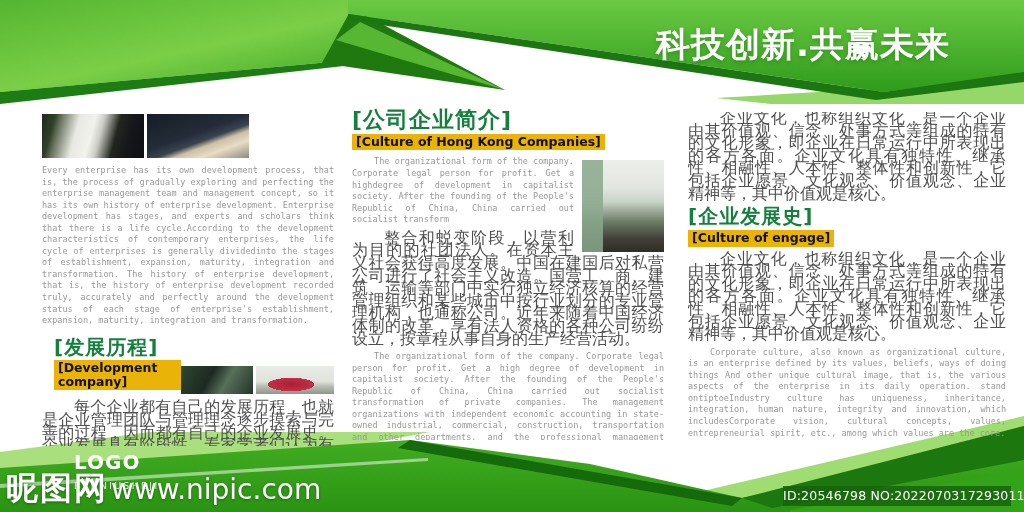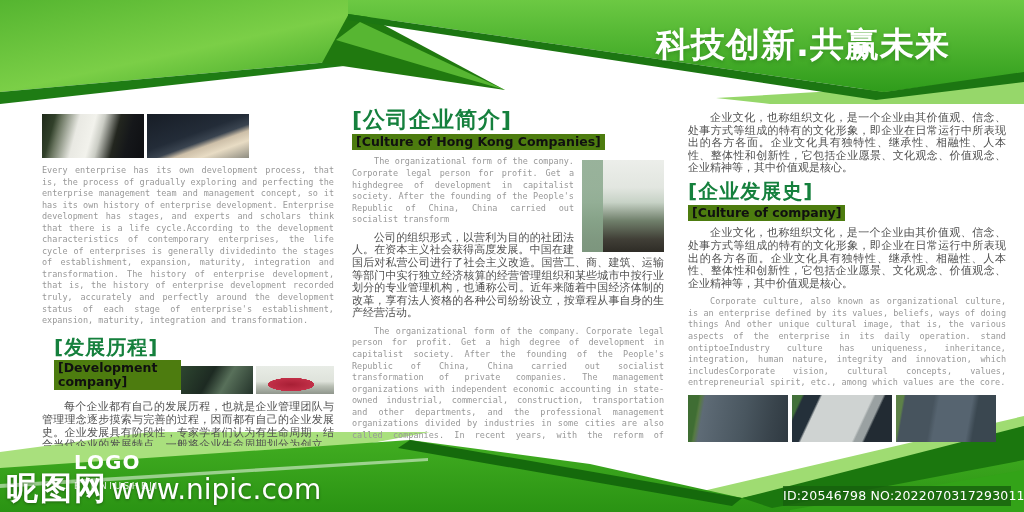--- a/index.html
+++ b/index.html
@@ -13,25 +13,25 @@
     font-weight:bold;letter-spacing:1px;white-space:nowrap;text-shadow:0 2px 4px rgba(0,70,0,.28);margin-left:6px;}
 
   .col{position:absolute;z-index:2;}
   .col-left{left:42px;top:114px;width:292px;height:332px;overflow:hidden;}
   .col-mid{left:352px;top:104px;width:312px;height:336px;overflow:hidden;}
   .col-right{left:688px;top:112px;width:318px;height:330px;overflow:hidden;}
 
   .en{font-family:"DejaVu Sans Mono","Liberation Mono",monospace;font-size:8.5px;line-height:1.36;
       color:#989898;text-align:justify;margin:0 0 6px 0;}
   .ind{text-indent:2.6em;}
-  .cn{font-size:11px;line-height:12.6px;color:#4f4f4f;text-align:justify;text-indent:2em;margin:0 0 6px 0;}
+  .cn{font-size:16px;line-height:12.6px;color:#4f4f4f;text-align:justify;text-indent:2em;margin:0 0 6px 0;}
 
   .sec-head{margin:4px 0 6px 0;}
   .sec-cn{font-size:20px;font-weight:bold;color:#15803d;letter-spacing:1px;line-height:1.05;}
-  .sec-en{display:inline-block;background:#4d7c0f;color:#101010;font-weight:bold;font-size:12.5px;
+  .sec-en{display:inline-block;background:#eab308;color:#101010;font-weight:bold;font-size:12.5px;
           line-height:1.15;padding:1px 4px;margin-top:2px;}
 
   .photo-row{display:flex;gap:3px;}
   .lp{width:102px;height:44px;margin-bottom:7px;}
   .lp1{background:linear-gradient(105deg,#1f2a1a 0%,#31402a 12%,#6a7560 18%,#e9e9e3 34%,#f2f2ec 48%,#caccc4 56%,#23261f 70%,#15171a 82%,#0e0f12 100%);}
   .lp2{background:linear-gradient(160deg,#171d26 0%,#232c38 45%,#3a4450 58%,#cdbfa8 66%,#e8dcc4 78%,#8d8b80 100%);}
 
   .dev-head{display:flex;justify-content:space-between;align-items:flex-end;margin:6px 0 5px 12px;}
   .dev-photos{display:flex;gap:3px;margin-bottom:2px;}
   .dp{height:28px;}
@@ -123,29 +123,29 @@
     <p class="cn">每个企业都有自己的发展历程，也就是企业管理团队与管理理念逐步摸索与完善的过程，因而都有自己的企业发展史。企业发展具有阶段性，专家学者们认为有生命周期，结合当代企业的发展特点，一般将企业生命周期划分为创立、扩张、成熟、整合和蜕变阶段。企业发展史，即是围绕企业的创立、扩张、成熟、整合和蜕变各阶段的发展状况，真实、准确、完善地记录下来的企业发展史册。</p>
   </div>
 
   <div class="col col-mid">
     <div class="sec-head">
       <div class="sec-cn" style="font-size:22px;">[公司企业简介]</div>
       <div class="sec-en">[Culture of Hong Kong Companies]</div>
     </div>
     <div class="mid-photo"></div>
     <p class="en ind">The organizational form of the company. Corporate legal person for profit. Get a highdegree of development in capitalist society. After the founding of the People's Republic of China, China carried out socialist transform</p>
-    <p class="cn">公司的组织形式，以营利为目的的社团法人。在资本主义社会获得高度发展。中国在建国后对私营公司进行了社会主义改造。国营工、商、建筑、运输等部门中实行独立经济核算的经营管理组织和某些城市中按行业划分的专业管理机构，也通称公司。近年来随着中国经济体制的改革，享有法人资格的各种公司纷纷设立，按章程从事自身的生产经营活动。</p>
+    <p class="cn">整合和蜕变阶段，以营利为目的的社团法人。在资本主义社会获得高度发展。中国在建国后对私营公司进行了社会主义改造。国营工、商、建筑、运输等部门中实行独立经济核算的经营管理组织和某些城市中按行业划分的专业管理机构，也通称公司。近年来随着中国经济体制的改革，享有法人资格的各种公司纷纷设立，按章程从事自身的生产经营活动。</p>
     <p class="en ind">The organizational form of the company. Corporate legal person for profit. Get a high degree of development in capitalist society. After the founding of the People's Republic of China, China carried out socialist transformation of private companies. The management organizations with independent economic accounting in state-owned industrial, commercial, construction, transportation and other departments, and the professional management organizations divided by industries in some cities are also called companies. In recent years, with the reform of China's economic system, various companies with legal personality have been set up to engage in their own production and business activities according to their articles of association.</p>
   </div>
 
   <div class="col col-right">
     <p class="cn">企业文化，也称组织文化，是一个企业由其价值观、信念、处事方式等组成的特有的文化形象，即企业在日常运行中所表现出的各方各面。企业文化具有独特性、继承性、相融性、人本性、整体性和创新性，它包括企业愿景、文化观念、价值观念、企业精神等，其中价值观是核心。</p>
     <div class="sec-head">
       <div class="sec-cn">[企业发展史]</div>
-      <div class="sec-en">[Culture of company]</div>
+      <div class="sec-en">[Culture of engage]</div>
     </div>
     <p class="cn">企业文化，也称组织文化，是一个企业由其价值观、信念、处事方式等组成的特有的文化形象，即企业在日常运行中所表现出的各方各面。企业文化具有独特性、继承性、相融性、人本性、整体性和创新性，它包括企业愿景、文化观念、价值观念、企业精神等，其中价值观是核心。</p>
     <p class="en ind">Corporate culture, also known as organizational culture, is an enterprise defined by its values, beliefs, ways of doing things And other unique cultural image, that is, the various aspects of the enterprise in its daily operation. stand ontiptoeIndustry culture has uniqueness, inheritance, integration, human nature, integrity and innovation, which includesCorporate vision, cultural concepts, values, entrepreneurial spirit, etc., among which values are the core.</p>
     <div class="rp-row">
       <div class="rp rp1"></div>
       <div class="rp rp2"></div>
       <div class="rp rp3"></div>
     </div>
   </div>
 

